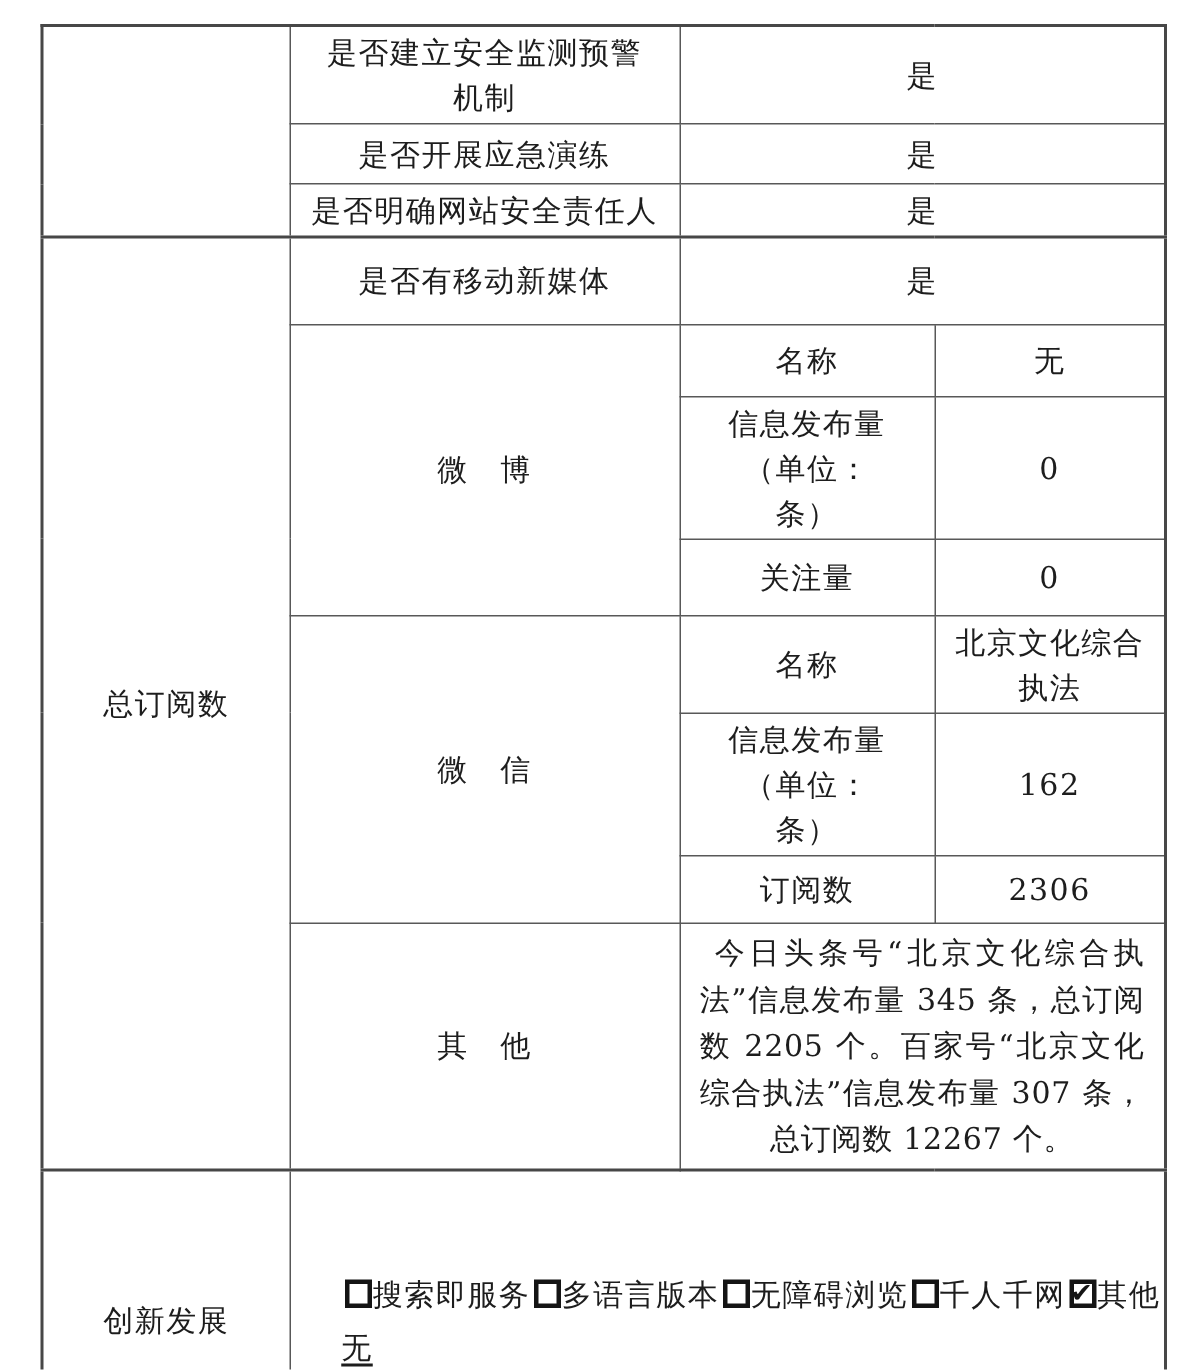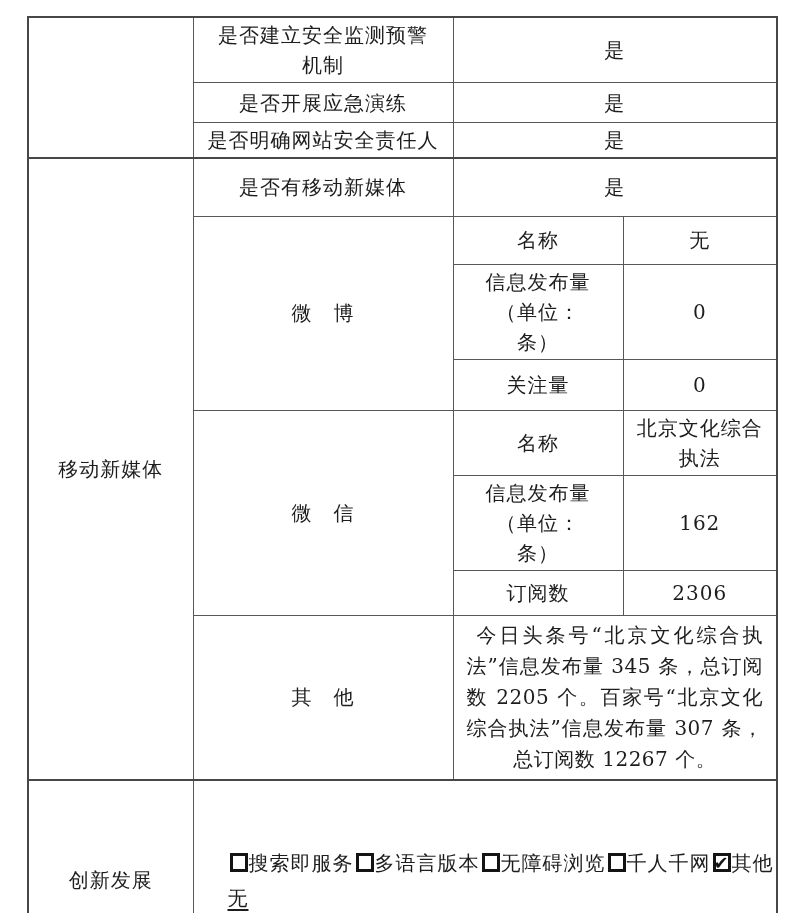--- a/index.html
+++ b/index.html
@@ -67,21 +67,21 @@
   <tr style="height:40px">
     <td class="q">是否开展应急演练</td>
     <td colspan="2">是</td>
   </tr>
   <tr style="height:30px">
     <td class="q nowrap">是否明确网站安全责任人</td>
     <td colspan="2">是</td>
   </tr>
 
   <tr class="sec" style="height:58px">
-    <td rowspan="8">移动新媒体</td>
+    <td rowspan="8">总订阅数</td>
     <td class="q">是否有移动新媒体</td>
     <td colspan="2">是</td>
   </tr>
 
   <tr style="height:48px">
     <td rowspan="3" class="q">微　博</td>
     <td class="m-label">名称</td>
     <td class="m-value">无</td>
   </tr>
   <tr style="height:64px">

